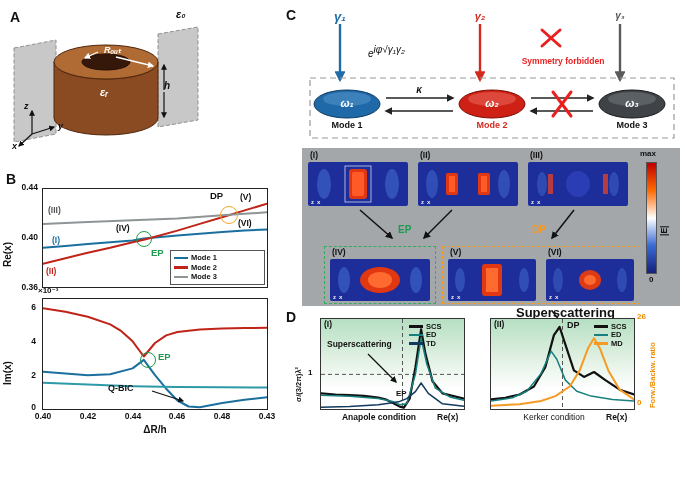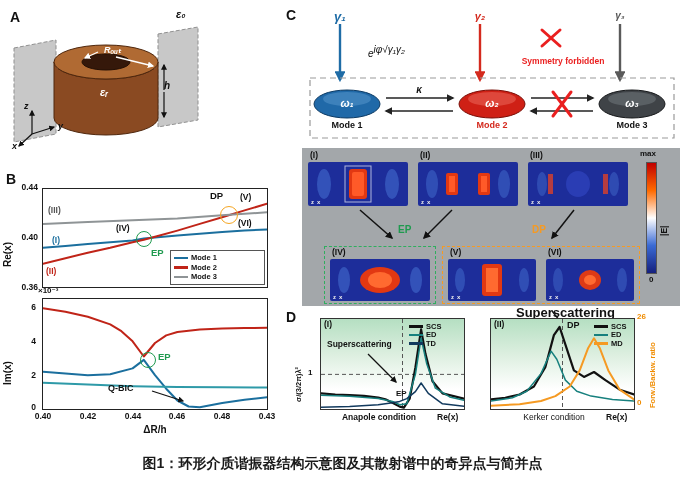--- a/index.html
+++ b/index.html
@@ -378,15 +378,14 @@
         <span class="sw" style="background: rgb(245, 154, 35);"></span>
         <span class="lt">MD</span>
       </div>
   </div>
   <div class="lbl" style="left:637px;top:313px;font-size:8px;color:#f08c00">26</div>
   <div class="lbl rot" style="left:649px;top:320px;height:88px;font-size:7.5px;color:#f08c00">Forw./Backw. ratio</div>
   <div class="lbl" style="left:637px;top:399px;font-size:8px;color:#f08c00">0</div>
   <div class="tick ctr" style="left:494px;top:413px;width:120px;font-weight:normal">Kerker condition</div>
   <div class="lbl" style="left:606px;top:413px;font-size:8.5px">Re(x)</div>
 
-  <div class="lbl ctr" style="left:0;top:456px;width:685px;font-size:14px;color:#1a1a1a">图1：环形介质谐振器结构示意图及其散射谱中的奇异点与简并点</div>
 
 </div>
 
 </body></html>

